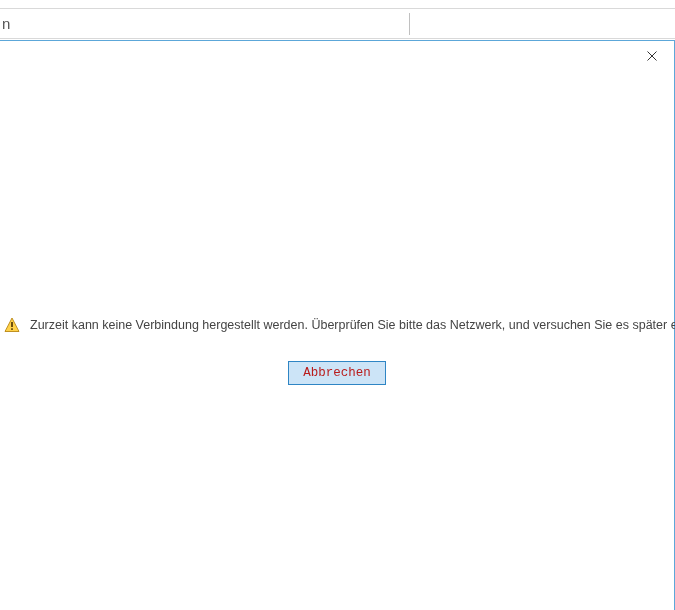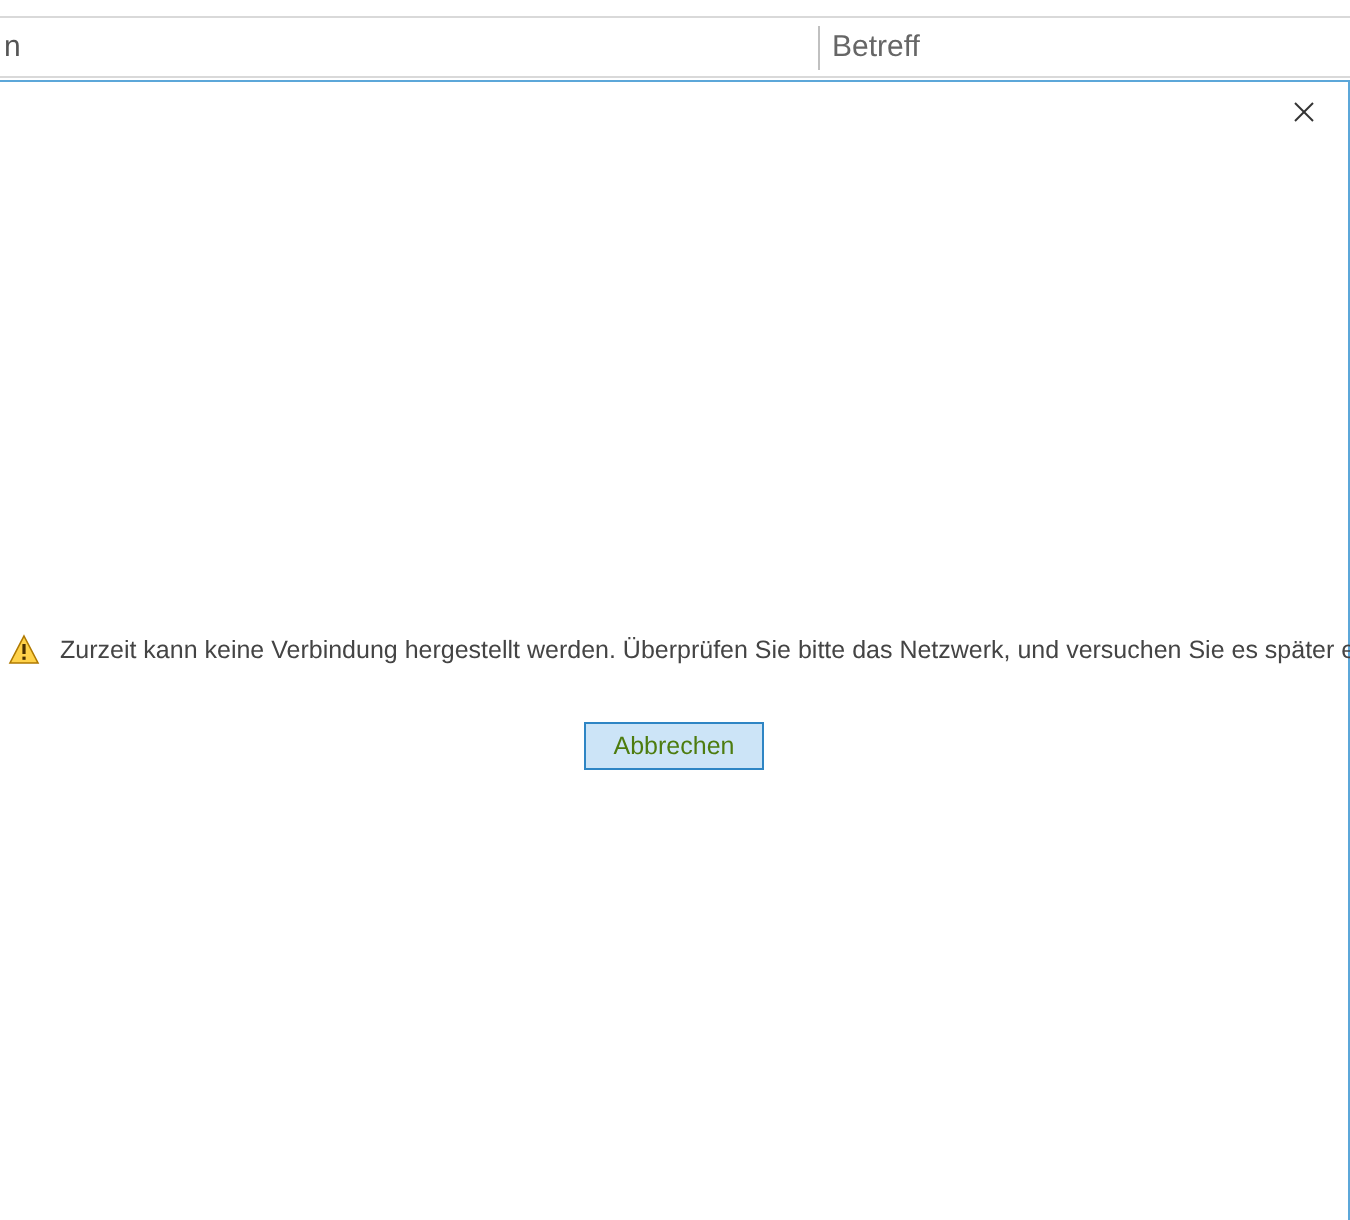--- a/index.html
+++ b/index.html
@@ -87,39 +87,36 @@
       white-space: nowrap;
     }
     .btn-row {
       margin-top: 28px;
       display: flex;
       justify-content: center;
     }
     .cancel-btn {
       border: 1px solid #2e85c4;
       background: #cce4f7;
-      color: #4d7c0f;
-      font-family: Liberation Sans, sans-serif;
+      color: #b91c1c;
+      font-family: Liberation Mono, monospace;
       font-size: 12.5px;
       padding: 4px 14px;
       cursor: pointer;
     }
     .warn-icon { flex: none; }
   </style>
 </head>
 <body>
 
 <div class="bg-header">
   <div class="bg-col-left">
     <span>n</span>
   </div>
   <div class="bg-col-sep"></div>
-  <div class="bg-col-right">
-    <span>Betreff</span>
-  </div>
 </div>
 
 <div class="dialog">
   <div class="dlg-titlebar">
     <div class="close-btn">
       <svg width="10" height="10" viewBox="0 0 10 10">
         <line x1="0.5" y1="0.5" x2="9.5" y2="9.5" stroke="#333" stroke-width="1"></line>
         <line x1="9.5" y1="0.5" x2="0.5" y2="9.5" stroke="#333" stroke-width="1"></line>
       </svg>
     </div>

